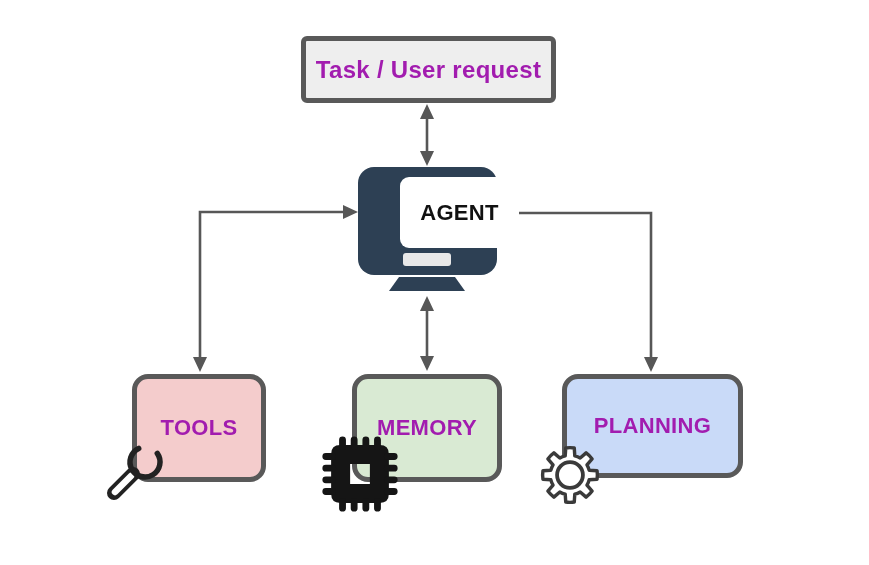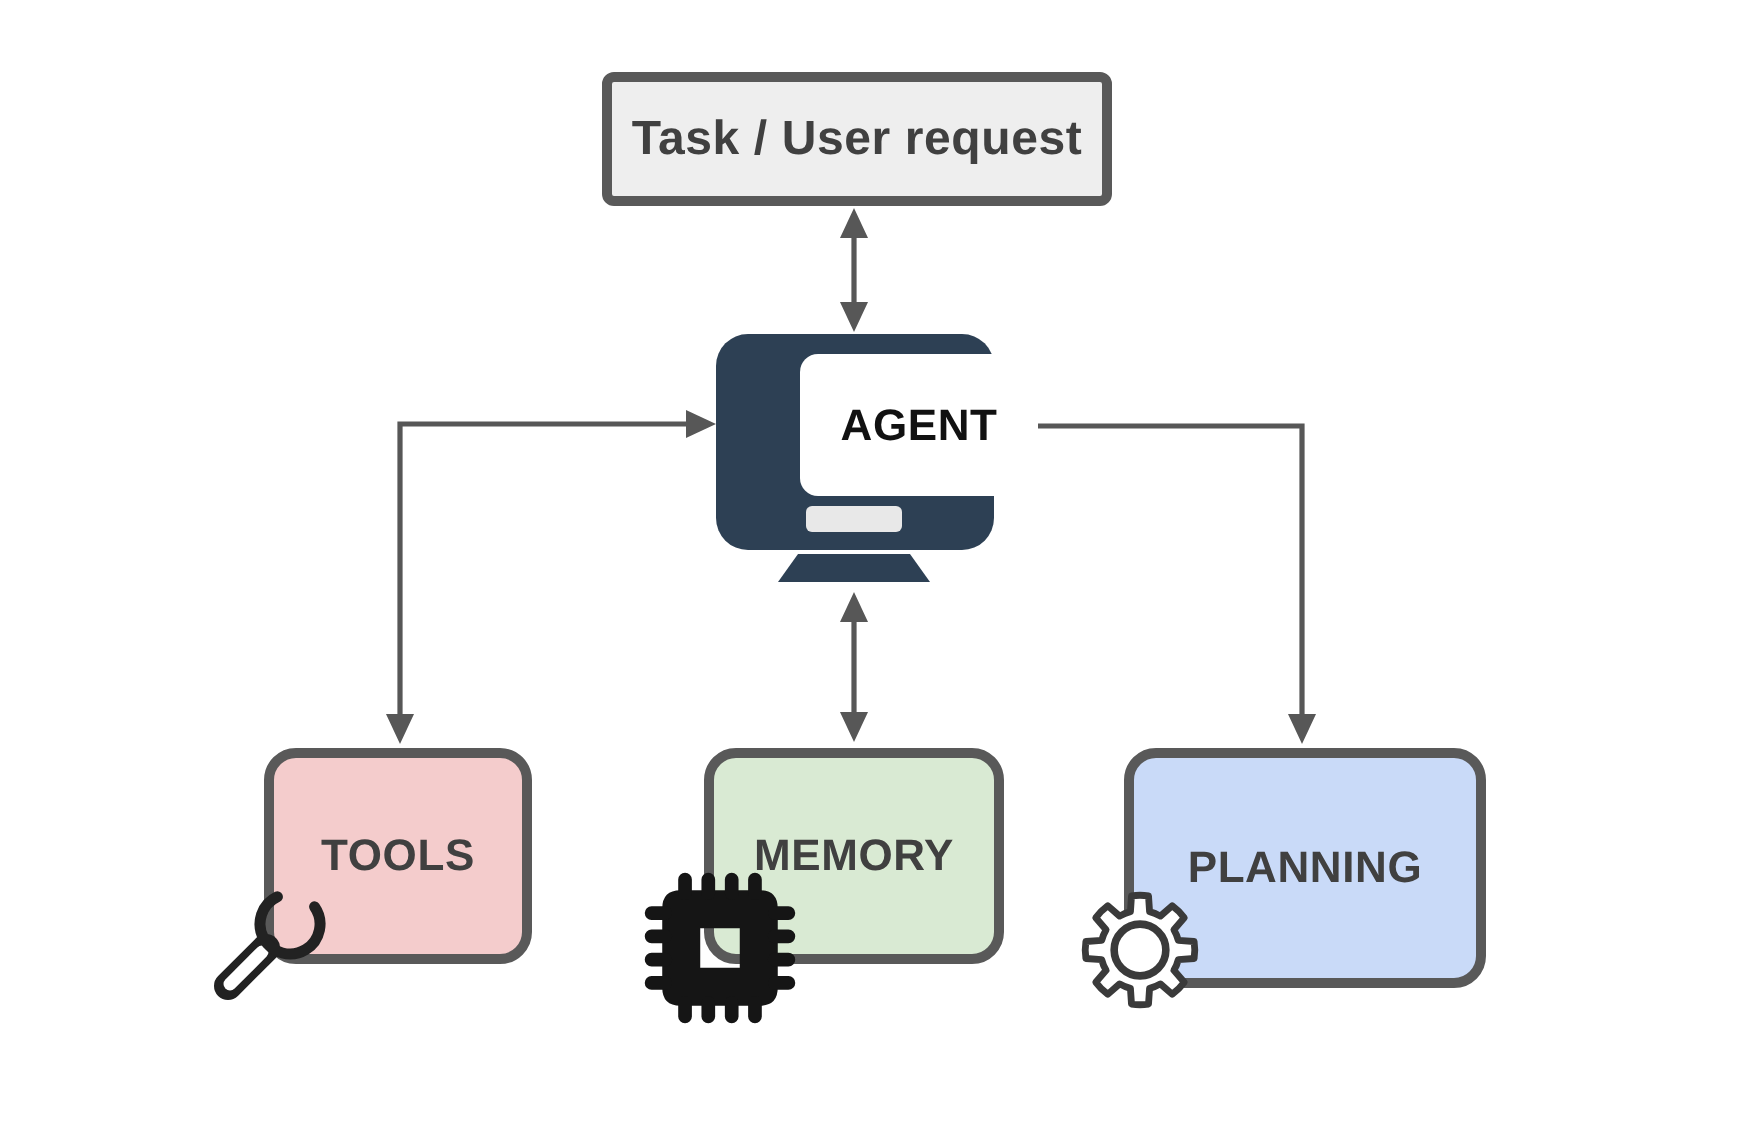--- a/index.html
+++ b/index.html
@@ -10,41 +10,41 @@
     font-family:"Liberation Sans",sans-serif;
     overflow:hidden;
   }
   .connector-layer{
     position:absolute;left:0;top:0;width:869px;height:565px;z-index:1;
   }
   .node{
     position:absolute;
     display:flex;align-items:center;justify-content:center;
     box-sizing:border-box;
-    font-weight:bold;color:#404040;
+    font-weight:bold;color:#a21caf;
     letter-spacing:.3px;
     z-index:2;
   }
   .node-task{
     left:301px;top:36px;width:255px;height:67px;
     background:#eeeeee;border:5px solid #595959;border-radius:6px;
     font-size:24px;
   }
   .node-tools{
     left:132px;top:374px;width:134px;height:108px;
     background:#f4cccc;border:5px solid #595959;border-radius:16px;
     font-size:22px;
   }
   .node-memory{
     left:352px;top:374px;width:150px;height:108px;
     background:#d9ead3;border:5px solid #595959;border-radius:16px;
     font-size:22px;
   }
   .node-planning{
-    left:562px;top:374px;width:181px;height:120px;
+    left:562px;top:374px;width:181px;height:104px;
     background:#c9daf8;border:5px solid #595959;border-radius:16px;
     font-size:22px;
   }
   .monitor{
     position:absolute;left:358px;top:167px;width:139px;height:108px;
     background:#2d4054;border-radius:16px;z-index:2;
   }
   .monitor-screen{
     position:absolute;left:10px;top:10px;width:119px;height:71px;
     background:#ffffff;border-radius:9px;

